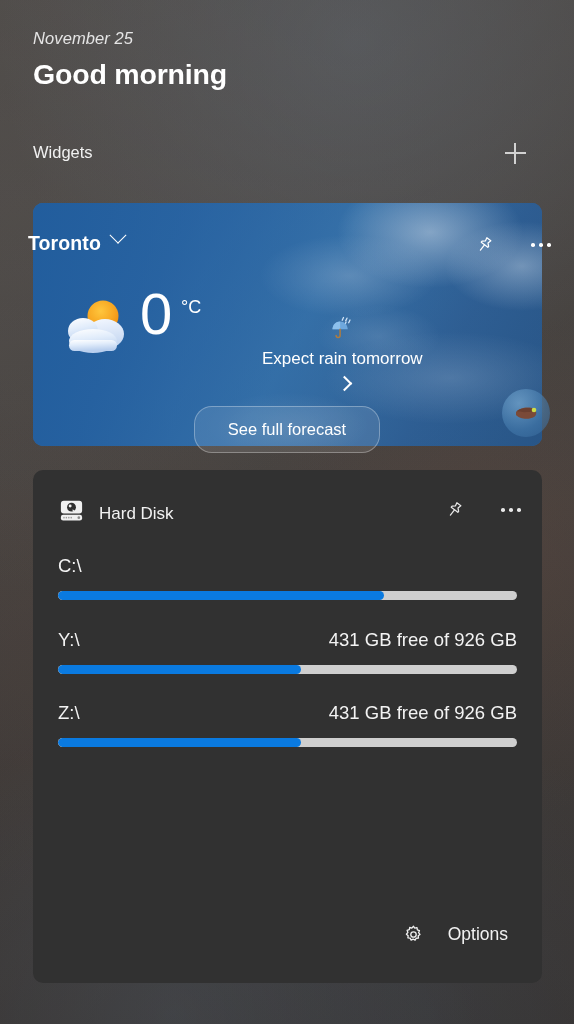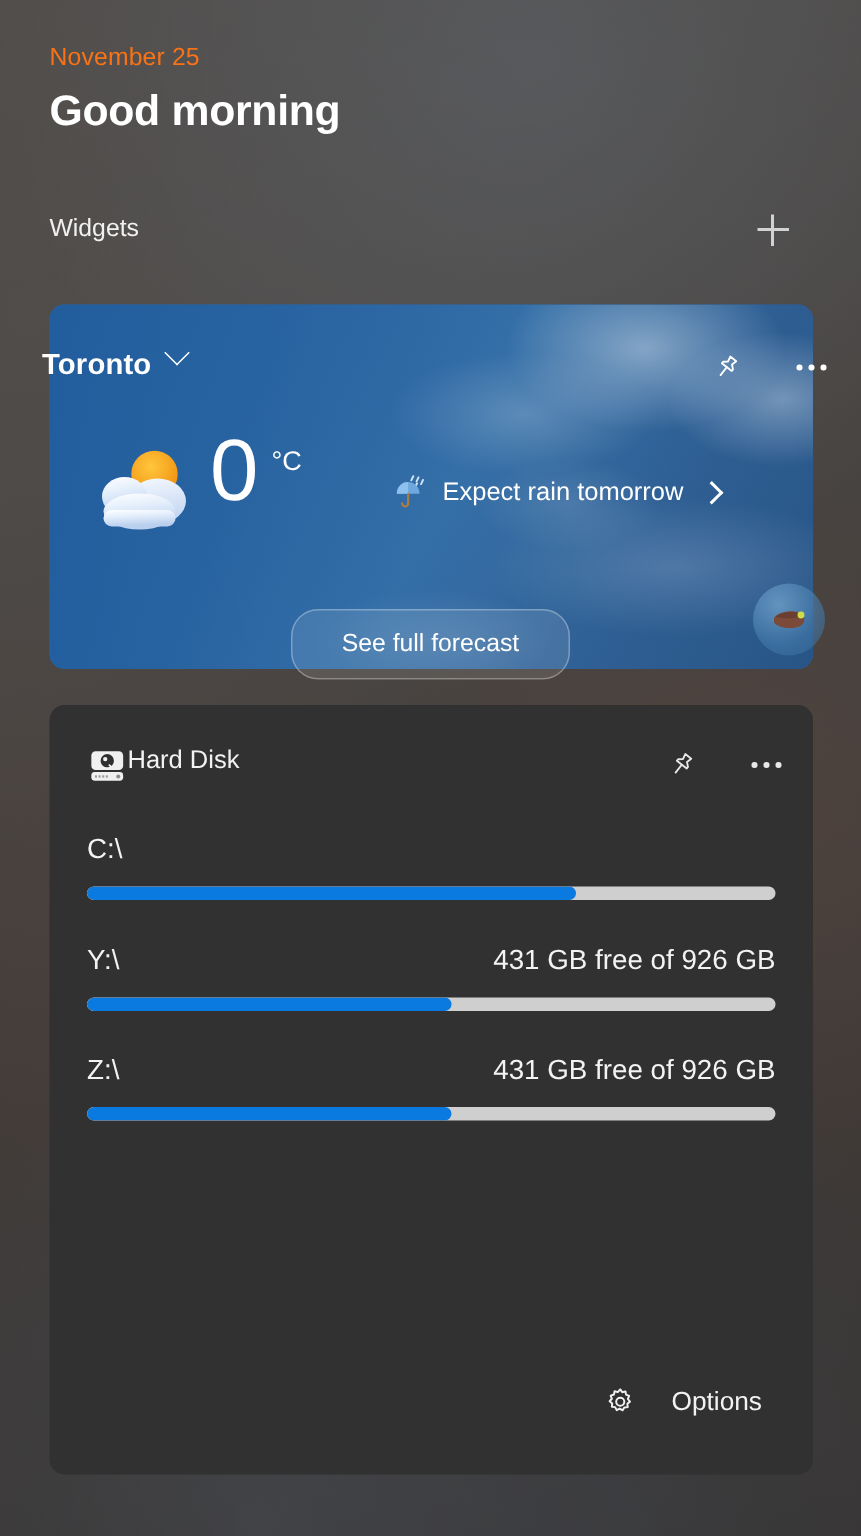--- a/index.html
+++ b/index.html
@@ -42,22 +42,23 @@
     inset: 0;
     z-index: 2;
   }
 
   
   .greeting-date {
     position: absolute;
     left: 33px;
     top: 29px;
     font-size: 16.5px;
-    color: #f97316;
+    color: #e5e5e5;
     letter-spacing: 0.1px;
+    font-style: italic;
   }
   .greeting-title {
     position: absolute;
     left: 33px;
     top: 58px;
     font-size: 28.5px;
     font-weight: bold;
     color: #ffffff;
     letter-spacing: -0.2px;
   }
@@ -207,20 +208,21 @@
   }
 
   .wx-alert {
     position: absolute;
     left: 262px;
     top: 316px;
     display: flex;
     align-items: center;
     gap: 9px;
     cursor: pointer;
+    flex-direction: column;
   }
   .wx-alert-text {
     font-size: 17px;
     color: #ffffff;
   }
   .chev-right {
     width: 9px;
     height: 9px;
     border-right: 2px solid #ffffff;
     border-top: 2px solid #ffffff;
@@ -261,21 +263,22 @@
   #disk-card {
     top: 470px;
     height: 513px;
     background: #313131;
   }
   .hd-head {
     position: absolute;
     left: 25px;
     top: 27px;
     display: flex;
-    align-items: flex-start;
+    align-items: flex-end;
+    gap: 14px;
   }
   .hd-title {
     font-size: 17px;
     color: #f2f2f2;
   }
   .hd-actions {
     position: absolute;
     right: 16px;
     top: 25px;
     display: flex;

